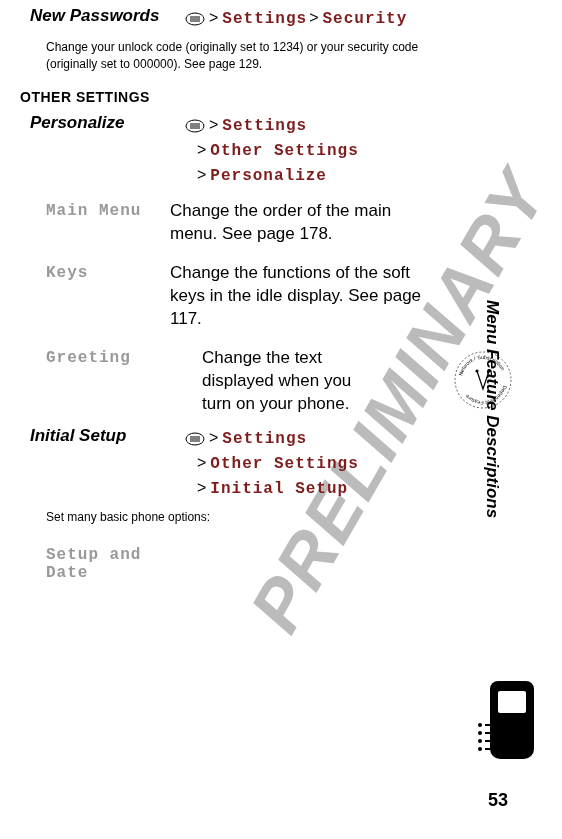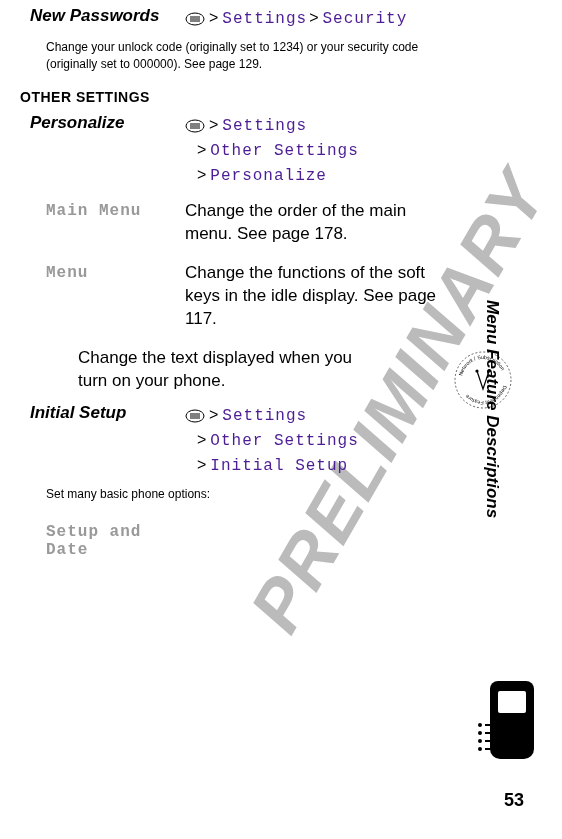--- a/index.html
+++ b/index.html
@@ -48,23 +48,23 @@
       font-size: 16px;
       line-height: 1.45;
     }
     .menu-icon {
       display: inline-flex;
       vertical-align: middle;
       margin-right: 2px;
     }
     .bc-item {
       font-family: 'Courier New', monospace;
-      font-weight: normal;
+      font-weight: bold;
       letter-spacing: 1px;
-      color: #4c1d95;
+      color: #7f1d1d;
     }
     .gt { color: #000; margin: 0 4px 0 2px; }
     .bc-line-sub { padding-left: 10px; }
     .body-text {
       font-size: 12px;
       line-height: 1.4;
       padding: 2px 0 12px 26px;
     }
     .section-label {
       font-size: 14px;
@@ -72,21 +72,21 @@
       font-variant: small-caps;
       letter-spacing: 0.5px;
       margin: 4px 0 8px 0;
     }
     .row {
       display: flex;
       align-items: flex-start;
       padding: 6px 0 10px 26px;
     }
     .row-label {
-      width: 139px;
+      width: 124px;
       flex-shrink: 0;
       font-family: 'Courier New', monospace;
       font-weight: bold;
       letter-spacing: 1px;
       color: #999;
       font-size: 16px;
       padding-top: 2px;
     }
     .row-desc {
       font-size: 17px;
@@ -154,21 +154,21 @@
       gap: 3px;
     }
     .phone-lines span::before {
       content:''; display:block; width:4px; height:4px; background:#000; border-radius:50%;
     }
     .phone-lines span::after {
       content:''; display:block; width:24px; height:2px; background:#000;
     }
     .page-num {
       position: absolute;
-      right: 38px;
+      right: 54px;
       bottom: 28px;
       font-weight: bold;
       font-size: 18px;
       z-index: 1;
     }
   </style>
 </head>
 <body>
 
 <div class="watermark">PRELIMINARY</div>
@@ -207,25 +207,26 @@
       <span class="bc-line-sub"><span class="gt">&gt;</span><span class="bc-item">Personalize</span></span>
     </div>
   </div>
 
   <div class="row">
     <div class="row-label">Main Menu</div>
     <div class="row-desc">Change the order of the main menu. See page 178.</div>
   </div>
 
   <div class="row">
-    <div class="row-label">Menu</div>
+    <div class="row-label">Keys</div>
     <div class="row-desc">Change the functions of the soft keys in the idle display. See page 117.</div>
   </div>
 
   <div class="row">
+    <div class="row-label">Greeting</div>
     <div class="row-desc" style="padding-right:70px;margin-left:32px;">
       <span>Change the text displayed when you turn on your phone.</span>
       <span class="circle-badge">
         <svg width="62" height="62" viewBox="0 0 62 62">
           <circle cx="31" cy="31" r="28" fill="none" stroke="#000" stroke-width="0.6" stroke-dasharray="2 2"></circle>
           <defs>
             <path id="top-arc" d="M 10 31 A 21 21 0 0 1 52 31" fill="none"></path>
             <path id="bot-arc" d="M 52 31 A 21 21 0 0 1 10 31" fill="none"></path>
           </defs>
           <text font-size="5.2" fill="#000"><textPath href="#top-arc" startOffset="6%">Network / Subscription</textPath></text>

